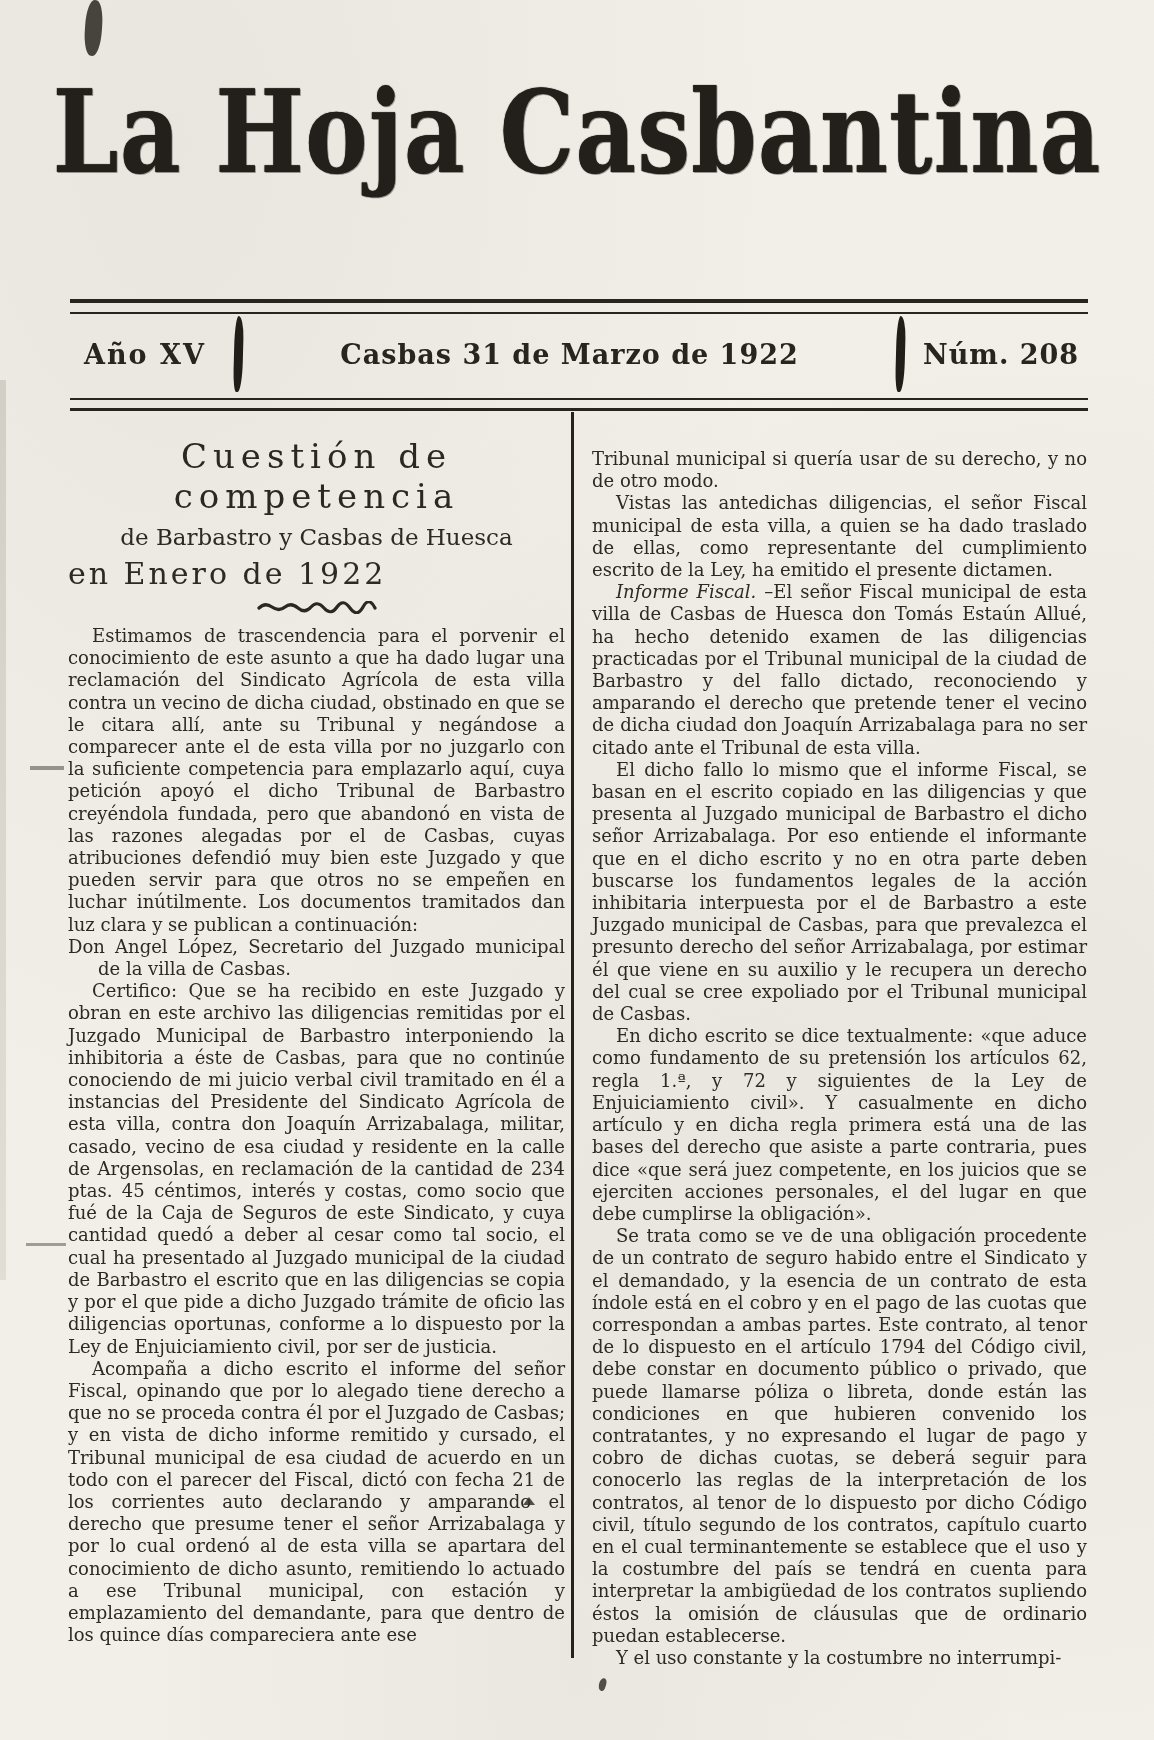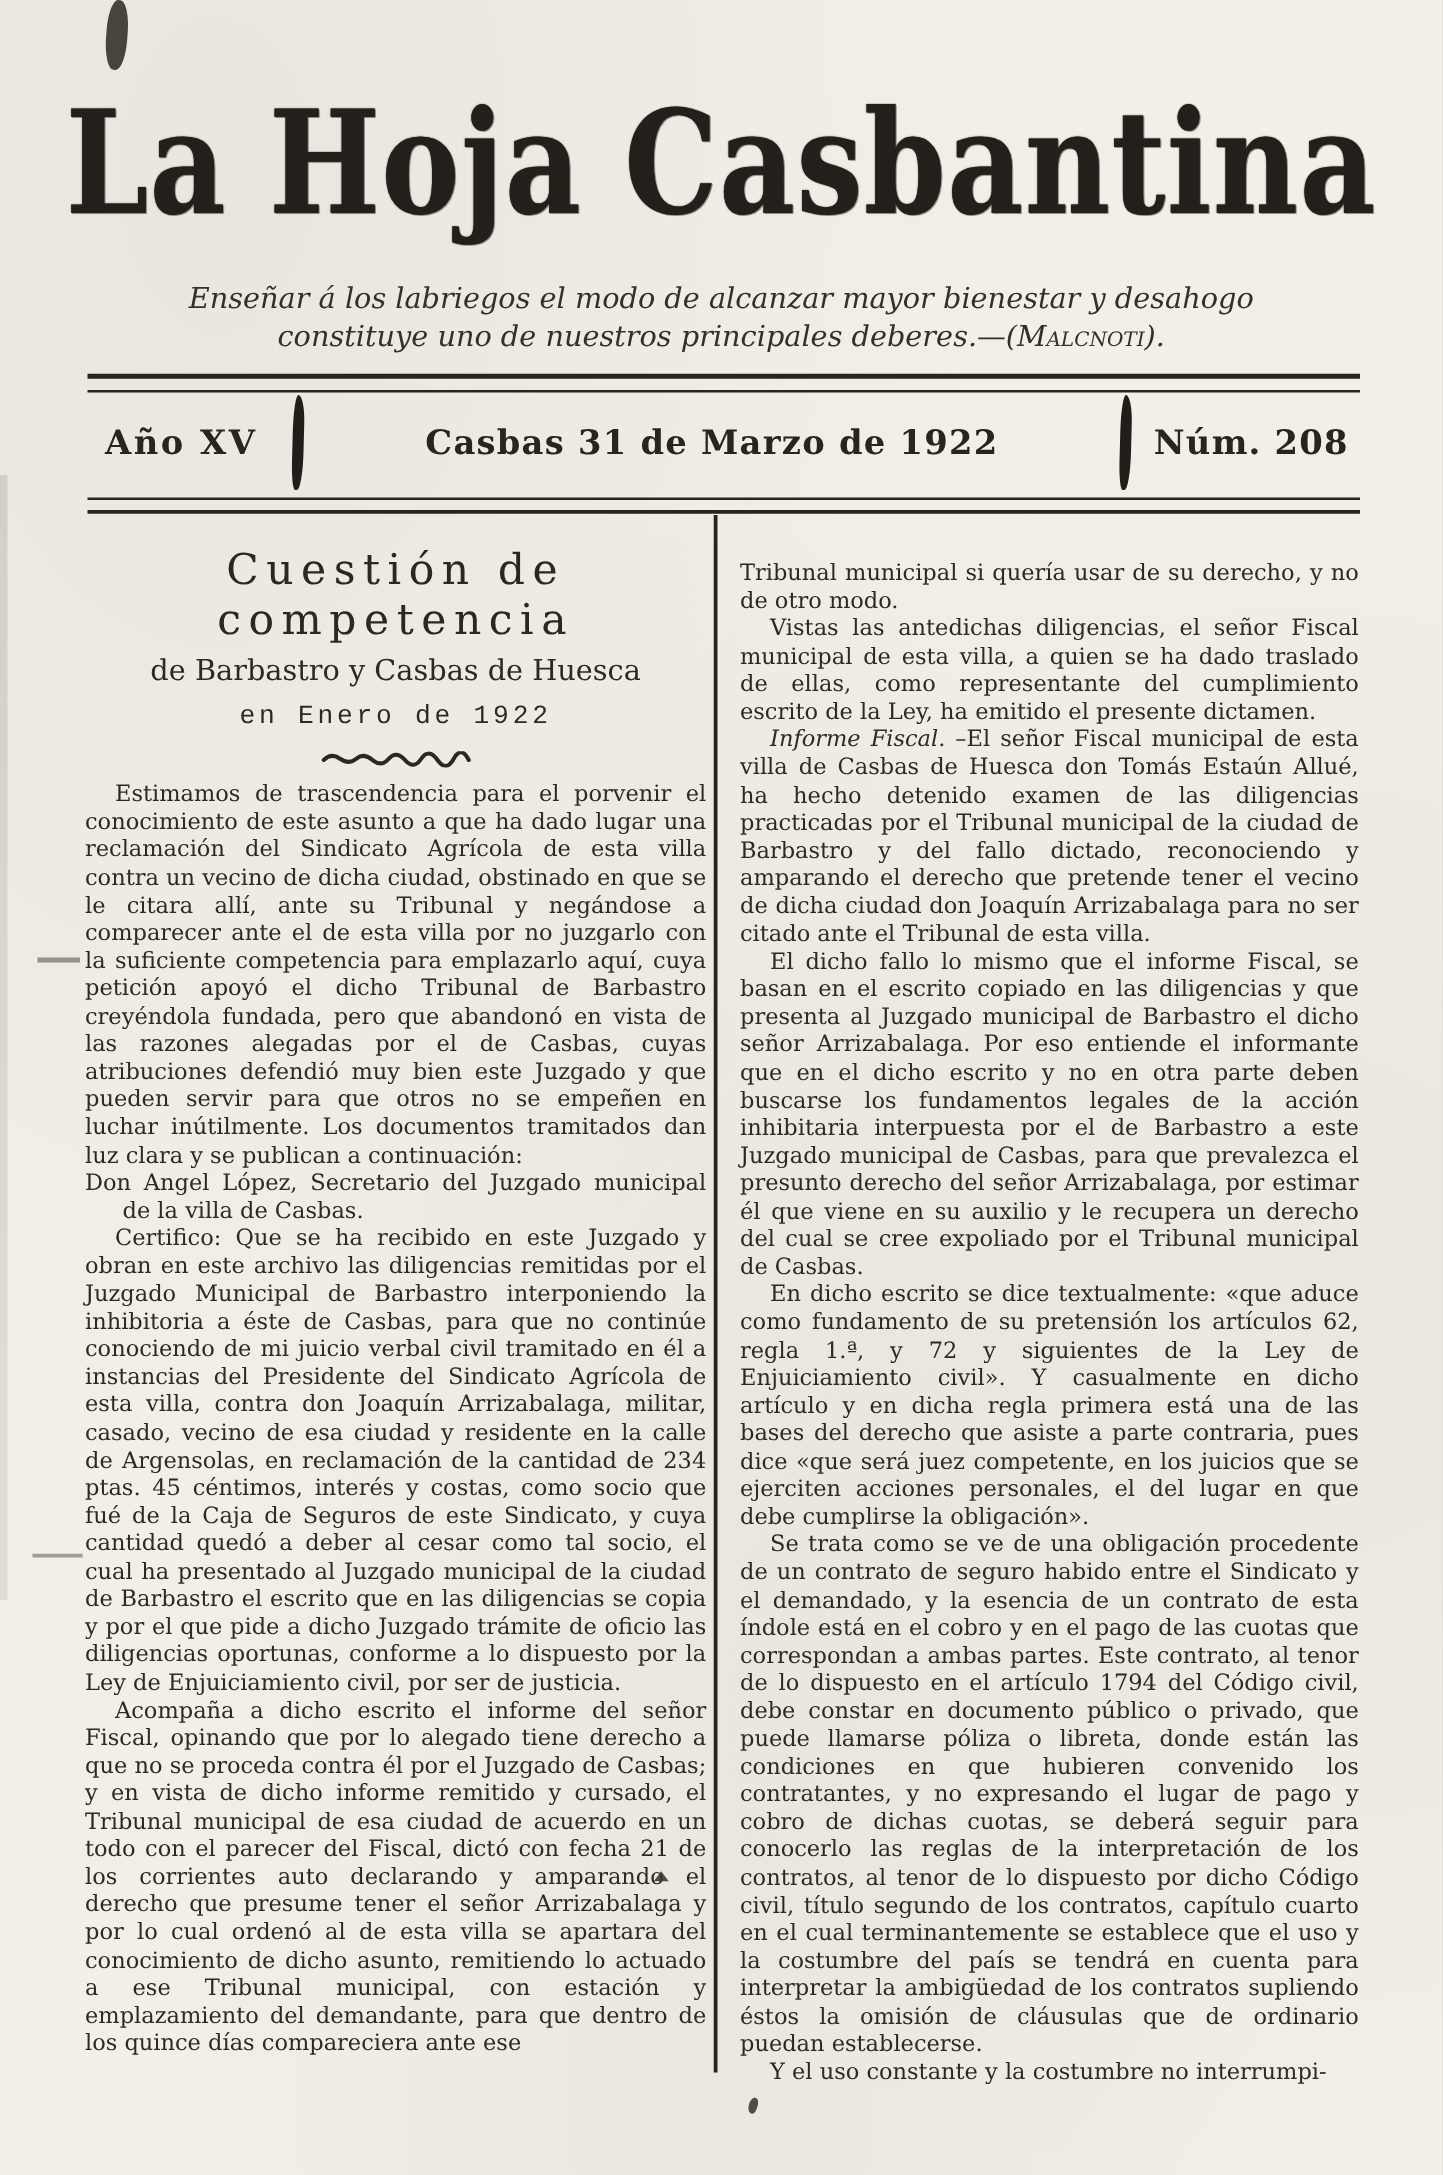--- a/index.html
+++ b/index.html
@@ -100,26 +100,25 @@
     text-align: center;
     color: #2b2822;
   }
   .subtitle {
     text-align: center;
     font-size: 23px;
     line-height: 31px;
     color: #2d2a25;
   }
   .subtitle-date {
-    text-align: center;
-    font-size: 21px;
+    text-align: left;
+    font-size: 30px;
     line-height: 34px;
     letter-spacing: 3px;
     margin-top: 4px;
-    font-family: Liberation Mono, monospace;
   }
   .squiggle-wrap { text-align: center; margin: 8px 0 4px 0; height: 14px; }
 
   .paras { margin-top: 12px; }
   .paras p {
     margin: 0;
     font-size: 18px;
     line-height: 22.2px;
     text-align: justify;
     color: #2d2a25;
@@ -149,24 +148,20 @@
     transform: rotate(18deg); opacity: .85;
   }
 </style>
 </head>
 <body>
 
 <div class="page">
 
   <div class="masthead">La Hoja Casbantina</div>
 
-  <div class="motto">
-    <div>Enseñar á los labriegos el modo de alcanzar mayor bienestar y desahogo</div>
-    <div><span>constituye uno de nuestros principales deberes.—(</span><span class="smallcaps">Malcnoti</span><span>).</span></div>
-  </div>
 
   <div class="rule-top"></div>
 
   <div class="dateband">
     <span class="vol">Año XV</span>
     <span class="brace"></span>
     <span class="date">Casbas 31 de Marzo de 1922</span>
     <span class="brace"></span>
     <span class="num">Núm. 208</span>
   </div>

